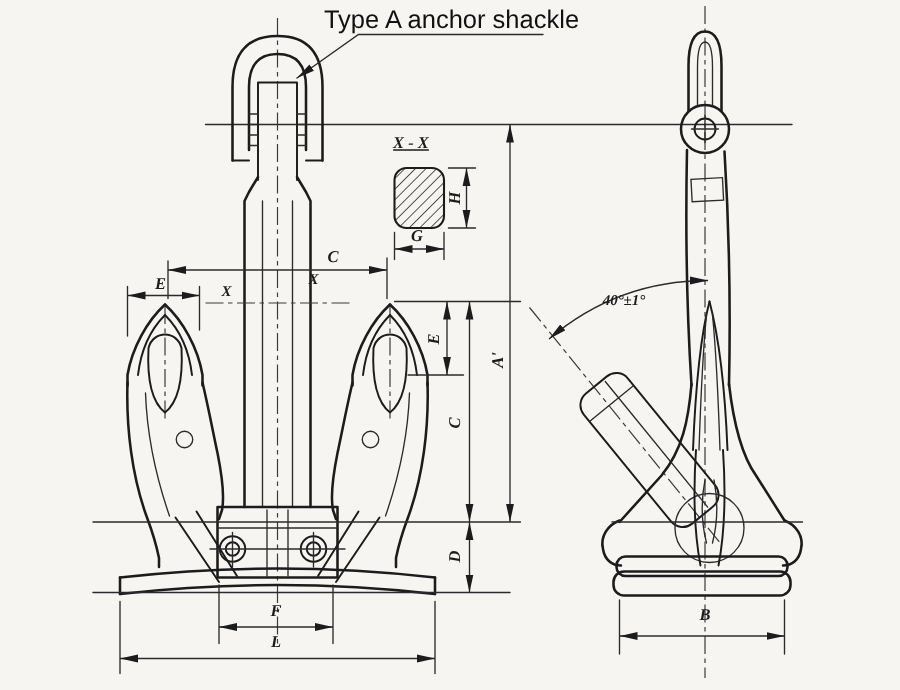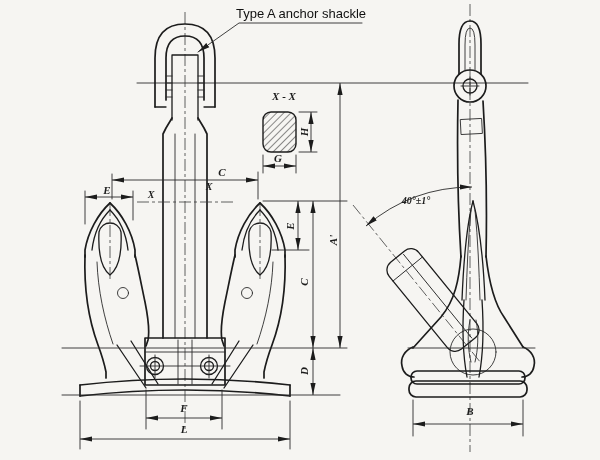--- a/index.html
+++ b/index.html
@@ -3,21 +3,21 @@
 <meta charset="utf-8">
 <style>
   html,body{margin:0;padding:0;background:#e9e8e5;font-family:"Liberation Sans",sans-serif;}
   #page{position:relative;width:600px;height:460px;background:#f6f5f2;overflow:hidden;}
   #page svg{position:absolute;left:0;top:0;}
   .lbl{position:absolute;transform:translate(-50%,-50%);color:#1c1c1c;
        font-family:"Liberation Serif","DejaVu Serif",serif;font-style:italic;font-weight:600;
        font-size:11px;white-space:nowrap;line-height:1;}
   .lbl.rot{transform:translate(-50%,-50%) rotate(-90deg);}
   .lbl.title{font-family:"Liberation Sans","DejaVu Sans",sans-serif;font-style:normal;
-       font-weight:400;font-size:13px;color:#111;}
+       font-weight:400;font-size:17px;color:#111;}
   .lbl.small{font-size:10px;}
   
   .ol{fill:none;stroke:#1c1c1c;stroke-width:1.7;stroke-linecap:round;stroke-linejoin:round;}
   .ol2{fill:none;stroke:#1c1c1c;stroke-width:1.3;stroke-linecap:round;stroke-linejoin:round;}
   .thin{fill:none;stroke:#2b2b2b;stroke-width:0.9;stroke-linecap:round;}
   .cl{fill:none;stroke:#3a3a3a;stroke-width:0.8;stroke-dasharray:12 3 3 3;}
   .dim{fill:none;stroke:#2b2b2b;stroke-width:0.9;}
 </style>
 </head>
 <body>
@@ -174,21 +174,21 @@
     <path class="dim" d="M146,418 H222" marker-start="url(#arr)" marker-end="url(#arr)"></path>
     <path class="dim" d="M80,439 H290" marker-start="url(#arr)" marker-end="url(#arr)"></path>
     <path class="dim" d="M413,424 H523" marker-start="url(#arr)" marker-end="url(#arr)"></path>
 
     <path class="thin" d="M362,23 H239 L198,52" marker-end="url(#arr)"></path>
   </g>
 </svg>
 
   <div class="lbl title" style="left:301px;top:13px;">Type A anchor shackle</div>
 
-  <div class="lbl" style="left:284px;top:96px;">X - X</div>
+  <div class="lbl" style="left:274px;top:96px;text-decoration:underline;">X - X</div>
   <div class="lbl rot" style="left:304px;top:132px;">H</div>
   <div class="lbl" style="left:278px;top:158px;">G</div>
 
   <div class="lbl" style="left:222px;top:172px;">C</div>
   <div class="lbl" style="left:107px;top:190px;">E</div>
   <div class="lbl small" style="left:151px;top:195px;">X</div>
   <div class="lbl small" style="left:209px;top:187px;">X</div>
   <div class="lbl rot" style="left:290px;top:226px;">E</div>
   <div class="lbl rot" style="left:333px;top:240px;">A'</div>
   <div class="lbl rot" style="left:304px;top:282px;">C</div>

